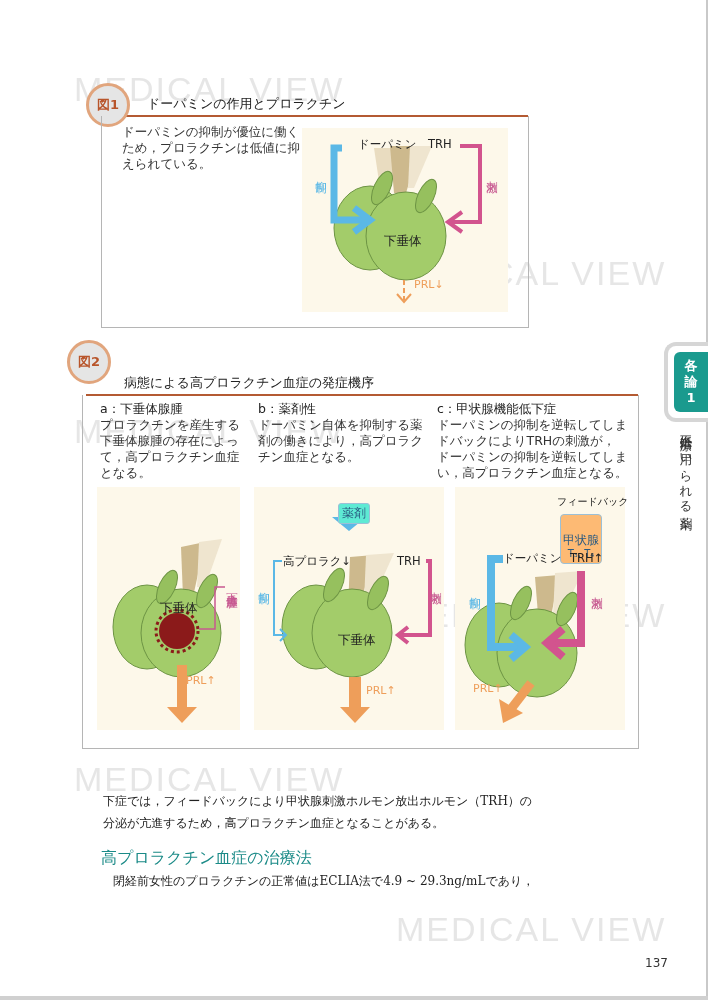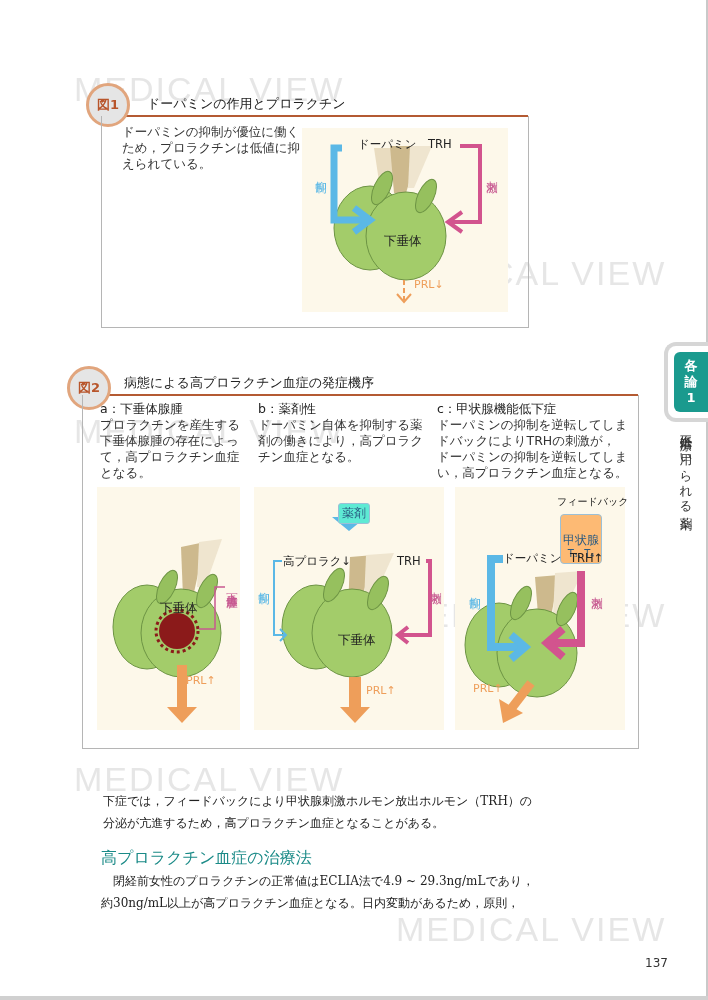--- a/index.html
+++ b/index.html
@@ -97,21 +97,21 @@
   <div class="lbl" style="left:358px;top:137px;">ドーパミン</div>
   <div class="lbl" style="left:428px;top:137px;">TRH</div>
   <div class="vlbl" style="left:313px;top:172px;color:#5bb8e6;">抑制</div>
   <div class="vlbl" style="left:484px;top:172px;color:#c75890;">刺激</div>
   <div class="lbl" style="left:384px;top:233px;font-size:12.5px;">下垂体</div>
   <div class="lbl" style="left:414px;top:278px;color:#ee9e5a;font-size:11px;">PRL↓</div>
 </div>
 
 <div>
   <div class="fig-line" style="left:86px;top:394px;width:552px;"></div>
-  <div class="fig-circle" style="left:67px;top:366px;text-align:center;">図2</div>
+  <div class="fig-circle" style="left:67px;top:340px;text-align:center;">図2</div>
   <div class="fig-title" style="left:124px;top:374px;">病態による高プロラクチン血症の発症機序</div>
   <div class="frame" style="left:82px;top:395px;width:555px;height:353px;"></div>
 
   <div class="desc" style="left:100px;top:401px;width:150px;">
     <div class="ttl">a：下垂体腺腫</div>
     <div>プロラクチンを産生する</div>
     <div>下垂体腺腫の存在によっ</div>
     <div>て，高プロラクチン血症</div>
     <div>となる。</div>
   </div>
@@ -209,16 +209,15 @@
 </div>
 <div class="side-caption">不妊治療に用いられる薬剤</div>
 
 <div class="body-text" style="left:103px;top:790px;">
   <div>下症では，フィードバックにより甲状腺刺激ホルモン放出ホルモン（TRH）の</div>
   <div>分泌が亢進するため，高プロラクチン血症となることがある。</div>
 </div>
 <div class="section-heading" style="left:101px;top:848px;">高プロラクチン血症の治療法</div>
 <div class="body-text" style="left:101px;top:870px;">
   <div>　閉経前女性のプロラクチンの正常値はECLIA法で4.9 ~ 29.3ng/mLであり，</div>
-  <div>約30ng/mL以上が高プロラクチン血症となる。日内変動があるため，原則，</div>
 </div>
 
 <div class="page-number" style="left:645px;top:956px;">137</div>
 
 </body></html>

